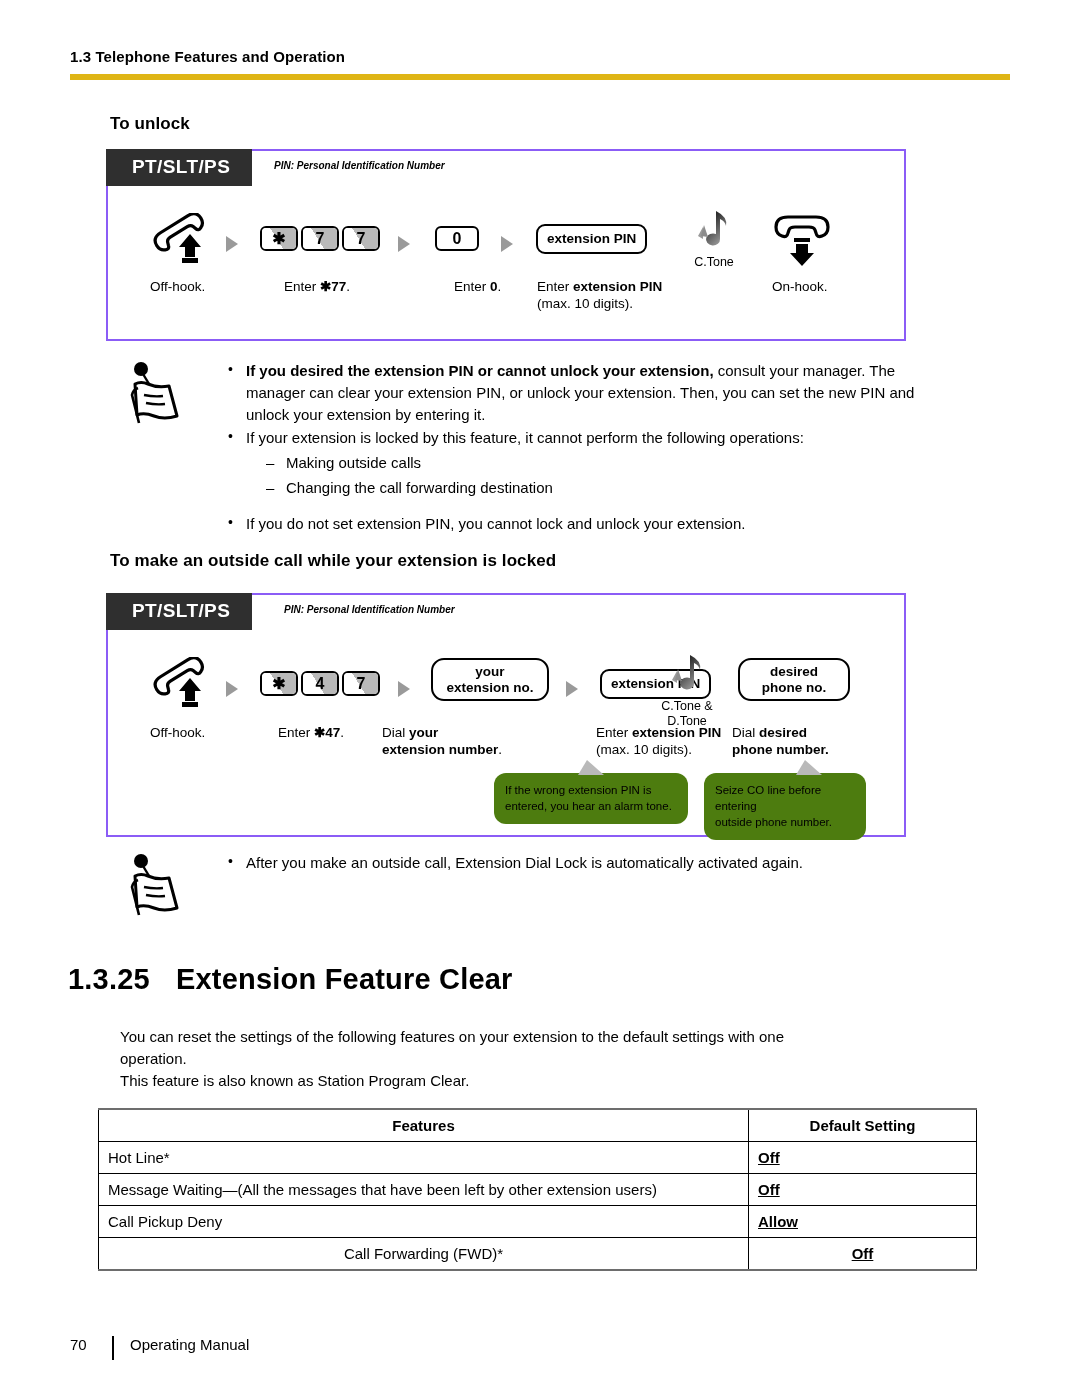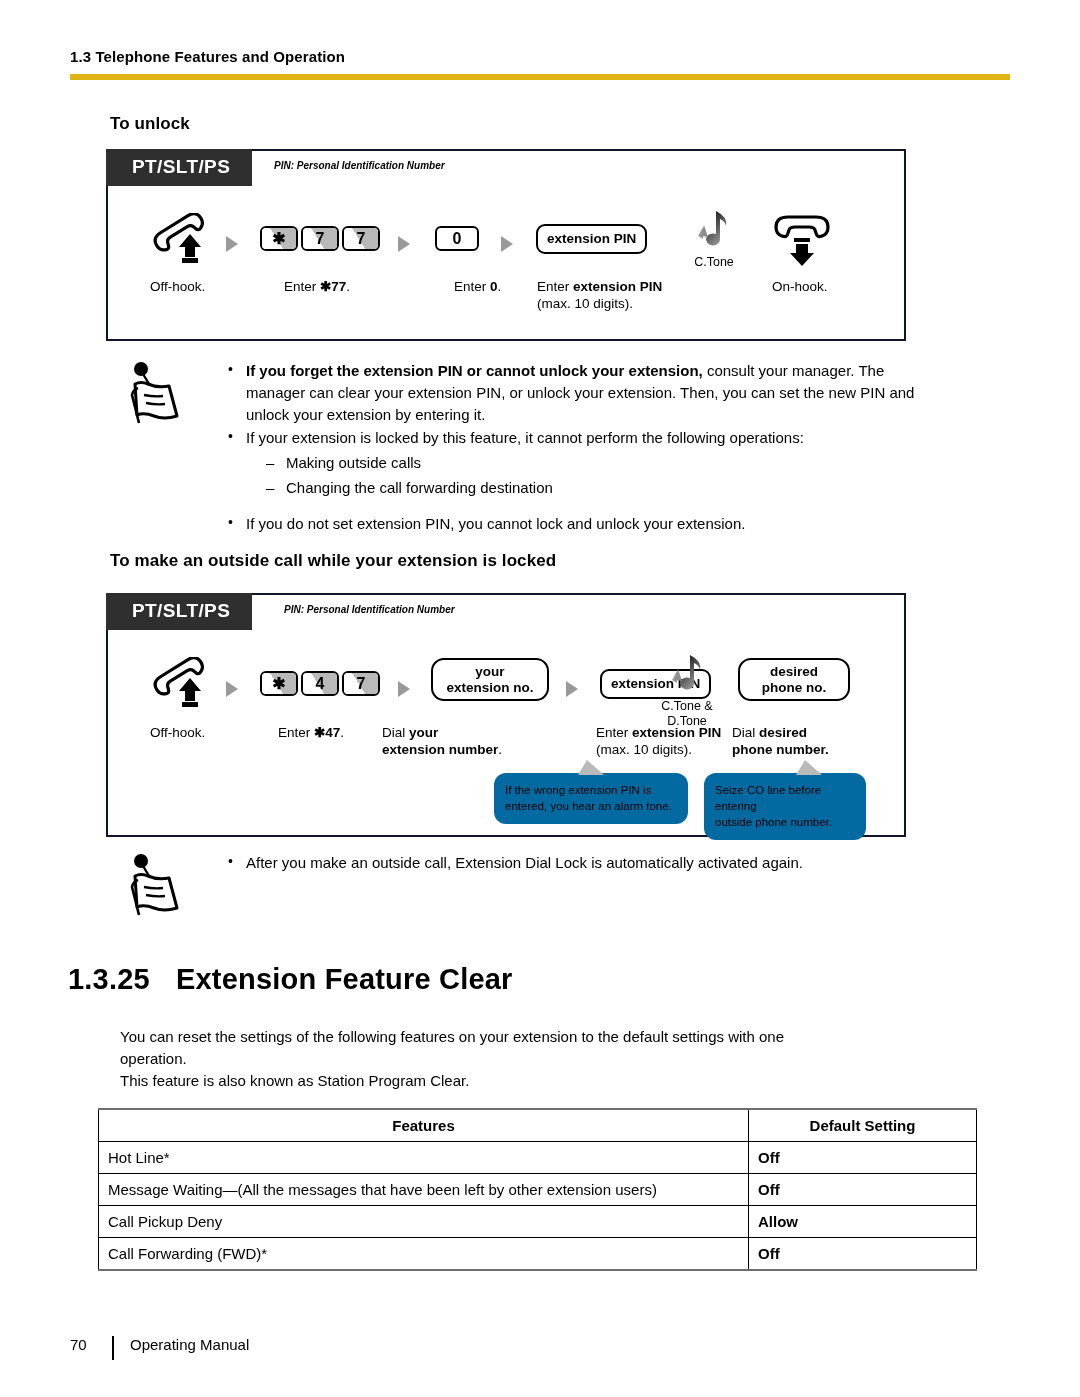--- a/index.html
+++ b/index.html
@@ -14,21 +14,21 @@
 
   
   .pg-header { position:absolute; left:70px; top:48px; width:940px; }
   .pg-header .ttl { font-size:15px; font-weight:bold; letter-spacing:.1px; }
   .pg-header .rule { margin-top:9px; height:6px; background:#dfb515; width:940px; }
 
   
   .subhead { position:absolute; font-size:17px; font-weight:bold; letter-spacing:.1px; }
 
   
-  .opbox { position:absolute; border:2px solid #0f172a; background:#fff; box-sizing:border-box; }
+  .opbox { position:absolute; border:2px solid #8b5cf6; background:#fff; box-sizing:border-box; }
   .opbox .tag {
     position:absolute; left:-2px; top:-2px;
     background:#2f2f2f; color:#fff;
     font-size:19px; font-weight:bold; letter-spacing:.4px;
     padding:7px 22px 8px 26px;
   }
   .opbox .tagnote {
     position:absolute; top:9px;
     font-size:10px; font-weight:bold; font-style:italic;
   }
@@ -75,21 +75,21 @@
 
   
   .cap { position:absolute; font-size:13.5px; line-height:1.25; }
   .cap b { font-weight:bold; }
 
   
   .tone { position:absolute; font-size:12.5px; line-height:1.2; text-align:center; }
 
   
   .bubble {
-    position:absolute; background:#0369a1; border-radius:12px;
+    position:absolute; background:#4d7c0f; border-radius:12px;
     font-size:11.5px; line-height:1.4; padding:9px 11px 10px 11px;
     box-sizing:border-box;
   }
   .bubble .tail {
     position:absolute; top:-13px; width:0;height:0;
     border-left:9px solid transparent; border-right:17px solid transparent;
     border-bottom:15px solid #b9b9b9;
   }
 
   
@@ -115,22 +115,22 @@
   .para { position:absolute; font-size:15px; line-height:1.47; }
 
   
   table.tbl {
     position:absolute; border-collapse:collapse; table-layout:fixed;
   }
   table.tbl th, table.tbl td {
     border:1px solid #000; font-size:15px; padding:7px 9px; text-align:left;
   }
   table.tbl thead th { font-weight:bold; text-align:center; border-top:2px solid #6d6d6d; }
-  table.tbl td.val { font-weight:bold; }
-  table.tbl tr.last td { border-bottom:2px solid #6d6d6d; }
+  table.tbl td.val { font-weight:bold;text-decoration:underline; }
+  table.tbl tr.last td { border-bottom:2px solid #6d6d6d;text-align:center; }
 
   
   .footer { position:absolute; left:70px; top:1336px; display:flex; align-items:flex-start; }
   .footer .pno { font-size:15px; width:42px; }
   .footer .bar { width:2px; height:24px; background:#000; margin-right:16px; }
   .footer .lbl { font-size:15px; }
 </style>
 </head>
 <body>
 
@@ -218,21 +218,21 @@
     <svg width="62" height="66" viewBox="0 0 62 66">
       <circle cx="15" cy="9" r="7" fill="#000"></circle>
       <path d="M17 14 L34 42" stroke="#000" stroke-width="2.4" fill="none"></path>
       <path d="M9 24 q6 -3 13 0 q9 4 21 2 l8 30 q-13 4 -23 0 q-10 -4 -17 -1 z" fill="#fff" stroke="#000" stroke-width="3" stroke-linejoin="round"></path>
       <path d="M18 35 q10 2 19 1" stroke="#000" stroke-width="2.4" fill="none"></path>
       <path d="M20 43 q10 2 19 1" stroke="#000" stroke-width="2.4" fill="none"></path>
       <path d="M12 28 q-5 2 -6 7 l7 28" stroke="#000" stroke-width="2.6" fill="none"></path>
     </svg>
   </div>
   <ul style="margin-left:94px;">
-    <li><b>If you forget the extension PIN or cannot unlock your extension,</b><span> consult your manager. The manager can clear your extension PIN, or unlock your extension. Then, you can set the new PIN and unlock your extension by entering it.</span></li>
+    <li><b>If you desired the extension PIN or cannot unlock your extension,</b><span> consult your manager. The manager can clear your extension PIN, or unlock your extension. Then, you can set the new PIN and unlock your extension by entering it.</span></li>
     <li><span>If your extension is locked by this feature, it cannot perform the following operations:</span></li>
     <li class="dash"><span>Making outside calls</span></li>
     <li class="dash"><span>Changing the call forwarding destination</span></li>
     <li style="margin-top:14px;"><span>If you do not set extension PIN, you cannot lock and unlock your extension.</span></li>
   </ul>
 </div>
 
 <div class="subhead" style="left:110px; top:551px;">To make an outside call while your extension is locked</div>
 
 <div class="opbox" style="left:106px; top:593px; width:800px; height:244px;">

